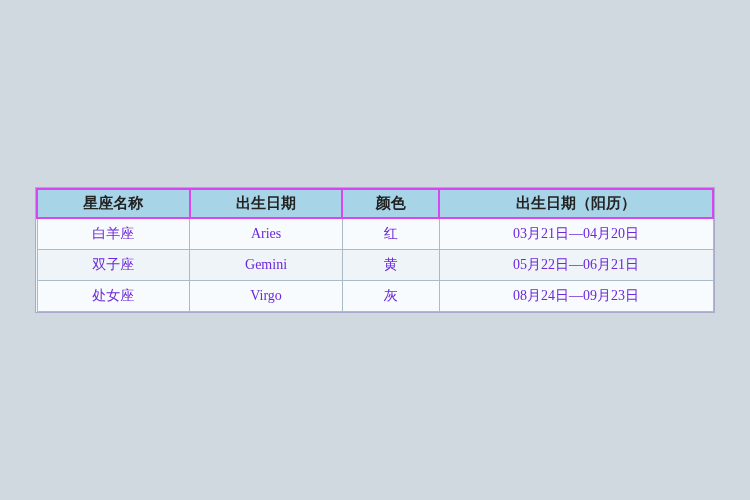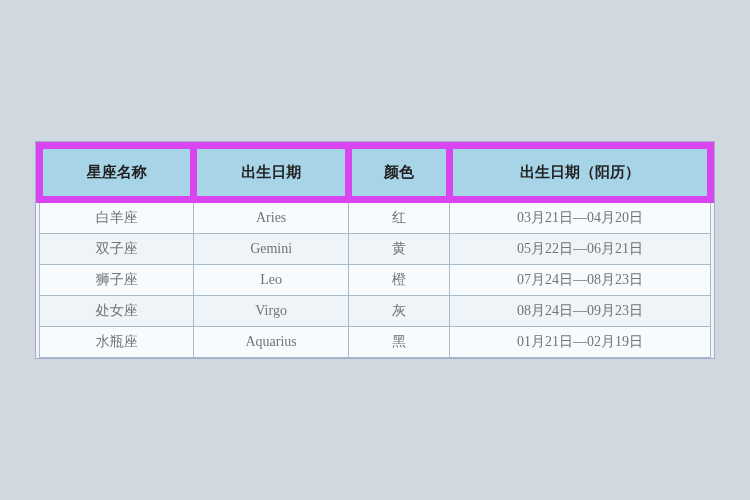--- a/index.html
+++ b/index.html
@@ -16,33 +16,33 @@
       background-color: #f0f4f8;
       border: 1px solid #aac;
       width: 680px;
     }
     table {
       width: 100%;
       border-collapse: collapse;
     }
     thead tr th {
       background-color: #a8d4e8;
-      border: 7px solid #d946ef;
-      padding: 14px 10px;
+      border: 2px solid #d946ef;
+      padding: 4px 10px;
       text-align: center;
       font-size: 15px;
       font-weight: bold;
       color: #222;
     }
     tbody tr td {
       border: 1px solid #aabbc8;
       padding: 6px 10px;
       text-align: center;
       font-size: 14px;
-      color: #737373;
+      color: #6d28d9;
       background-color: #f8fbfd;
     }
     tbody tr:nth-child(even) td {
       background-color: #eef4f8;
     }
   </style>
 </head>
 <body>
 
 <div class="table-container">
@@ -62,32 +62,20 @@
           <td>红</td>
           <td>03月21日—04月20日</td>
         </tr>
         <tr>
           <td>双子座</td>
           <td>Gemini</td>
           <td>黄</td>
           <td>05月22日—06月21日</td>
         </tr>
         <tr>
-          <td>狮子座</td>
-          <td>Leo</td>
-          <td>橙</td>
-          <td>07月24日—08月23日</td>
-        </tr>
-        <tr>
           <td>处女座</td>
           <td>Virgo</td>
           <td>灰</td>
           <td>08月24日—09月23日</td>
-        </tr>
-        <tr>
-          <td>水瓶座</td>
-          <td>Aquarius</td>
-          <td>黑</td>
-          <td>01月21日—02月19日</td>
         </tr>
       </tbody>
   </table>
 </div>
 
 </body></html>

